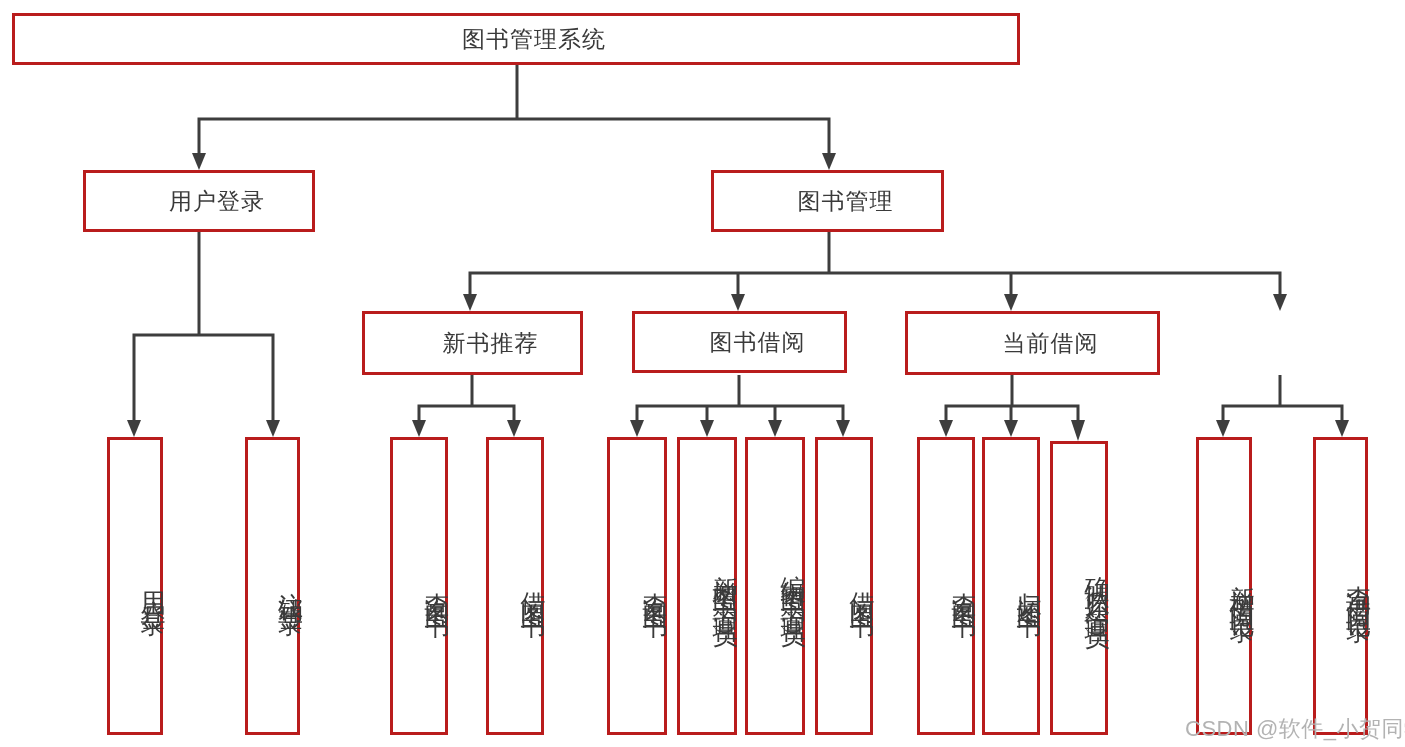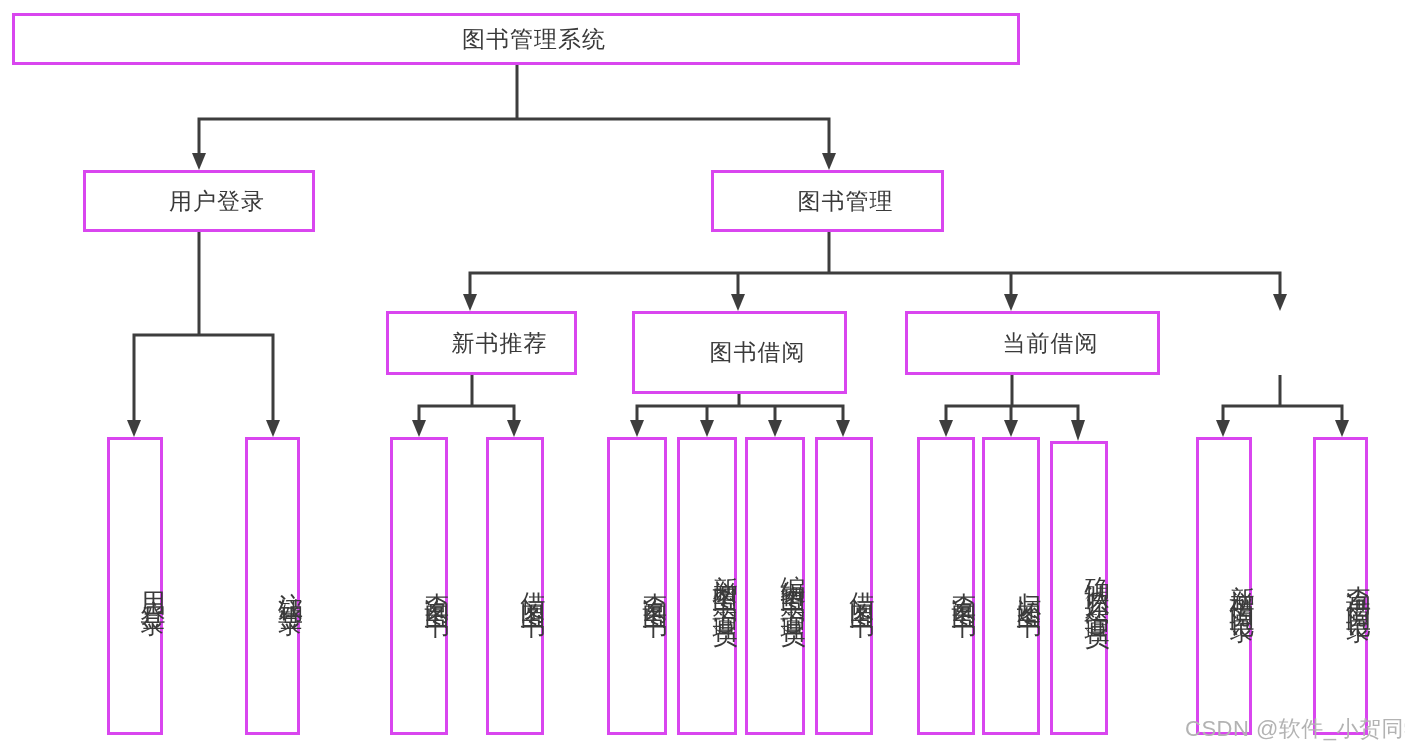--- a/index.html
+++ b/index.html
@@ -23,21 +23,21 @@
     stroke-linejoin: miter;
   }
   svg.connectors .head {
     fill: #3d3d3d;
     stroke: none;
   }
   .node {
     position: absolute;
     box-sizing: border-box;
     background: #ffffff;
-    border: 3px solid #d946ef;
+    border: 3px solid #b91c1c;
     color: #3a3a3a;
     display: flex;
     align-items: center;
     justify-content: center;
     text-align: center;
     padding-left: 36px;
   }
   .node.h { 
     font-size: 23px;
     letter-spacing: 1px;
@@ -126,22 +126,22 @@
       <polygon class="head" points="1216,420 1230,420 1223,437"></polygon>
       <polygon class="head" points="1335,420 1349,420 1342,437"></polygon>
     </g>
   </svg>
 
   <div class="node h" style="left:12px; top:13px; width:1008px; height:52px;">图书管理系统</div>
 
   <div class="node h" style="left:83px; top:170px; width:232px; height:62px;">用户登录</div>
   <div class="node h" style="left:711px; top:170px; width:233px; height:62px;">图书管理</div>
 
-  <div class="node h" style="left:362px; top:311px; width:191px; height:64px;margin-left:24px;">新书推荐</div>
-  <div class="node h" style="left:632px; top:311px; width:215px; height:83px;">图书借阅</div>
+  <div class="node h" style="left:362px; top:311px; width:221px; height:64px;">新书推荐</div>
+  <div class="node h" style="left:632px; top:311px; width:215px; height:62px;">图书借阅</div>
   <div class="node h" style="left:905px; top:311px; width:255px; height:64px;">当前借阅</div>
 
   <div class="node leaf" style="left:107px; top:437px; width:56px; height:298px;">用户登录</div>
   <div class="node leaf" style="left:245px; top:437px; width:55px; height:298px;">注销登录</div>
 
   <div class="node leaf" style="left:390px; top:437px; width:58px; height:298px;">查询图书</div>
   <div class="node leaf" style="left:486px; top:437px; width:58px; height:298px;">借阅图书</div>
 
   <div class="node leaf" style="left:607px; top:437px; width:60px; height:298px;">查询图书</div>
   <div class="node leaf" style="left:677px; top:437px; width:60px; height:298px;">新增图书（管理员）</div>

